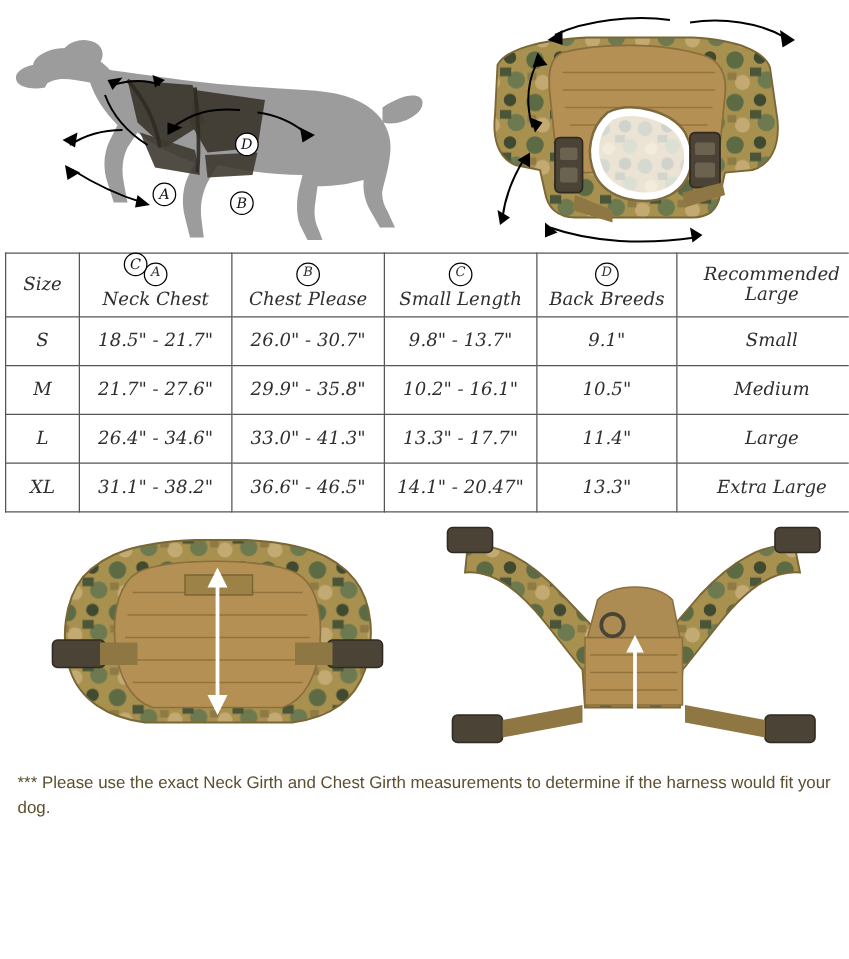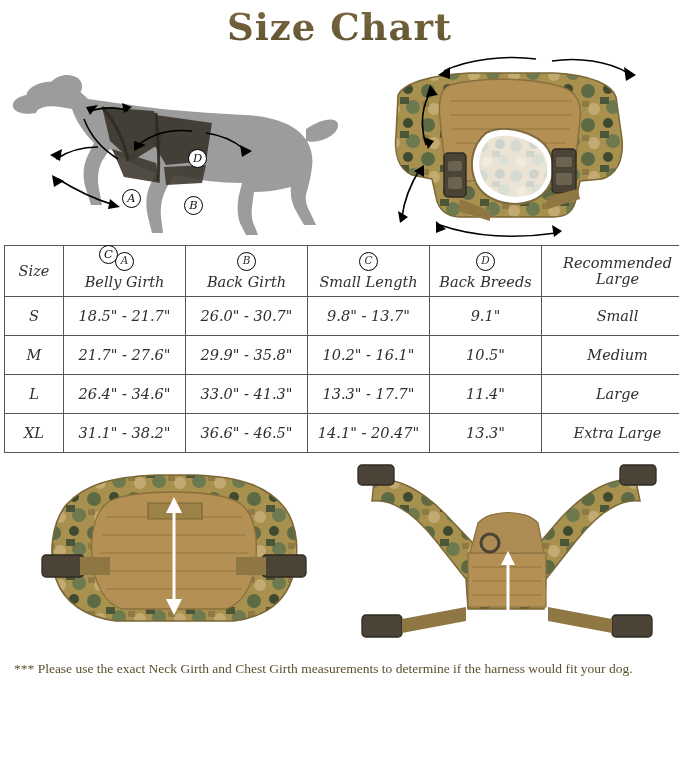--- a/index.html
+++ b/index.html
@@ -130,34 +130,33 @@
     padding: 4px 6px 0 6px;
     box-sizing: border-box;
   }
   .bottom-cell {
     flex: 1 1 50%;
     position: relative;
   }
 
   
   .footnote {
-    font-family: Liberation Serif, serif;
+    font-family: Liberation Sans, sans-serif;
     font-size: 13.5px;
     color: #5c4f2e;
     padding: 6px 14px 0 14px;
     line-height: 1.45;
   }
 
   svg { display: block; }
 </style>
 </head>
 <body>
 
 <div class="header">
-  <div class="title">Size Chart</div>
 </div>
 
 <div class="illus-row">
 
   <div class="illus-cell">
     <svg width="334" height="196" viewBox="0 0 334 196">
 
       <g fill="#9c9c9c">
         <path d="M30,62 C22,55 18,48 22,42 C28,34 44,30 58,34 C66,36 74,42 82,50
                  C96,52 118,55 140,58 C170,62 205,64 238,66 C262,67 280,72 292,82
@@ -305,25 +304,25 @@
 
 <div class="table-wrap">
   <table class="size-table">
     <thead>
       <tr>
         <th class="col-size">
           <span>Size</span>
         </th>
         <th class="col-a">
           <span class="hdr-badge">A</span><br>
-          <span>Belly Girth</span>
+          <span>Neck Chest</span>
         </th>
         <th class="col-b">
           <span class="hdr-badge">B</span><br>
-          <span>Back Girth</span>
+          <span>Chest Please</span>
         </th>
         <th class="col-c">
           <span class="hdr-badge">C</span><br>
           <span>Small Length</span>
         </th>
         <th class="col-d">
           <span class="hdr-badge">D</span><br>
           <span>Back Breeds</span>
         </th>
         <th class="col-breed">

